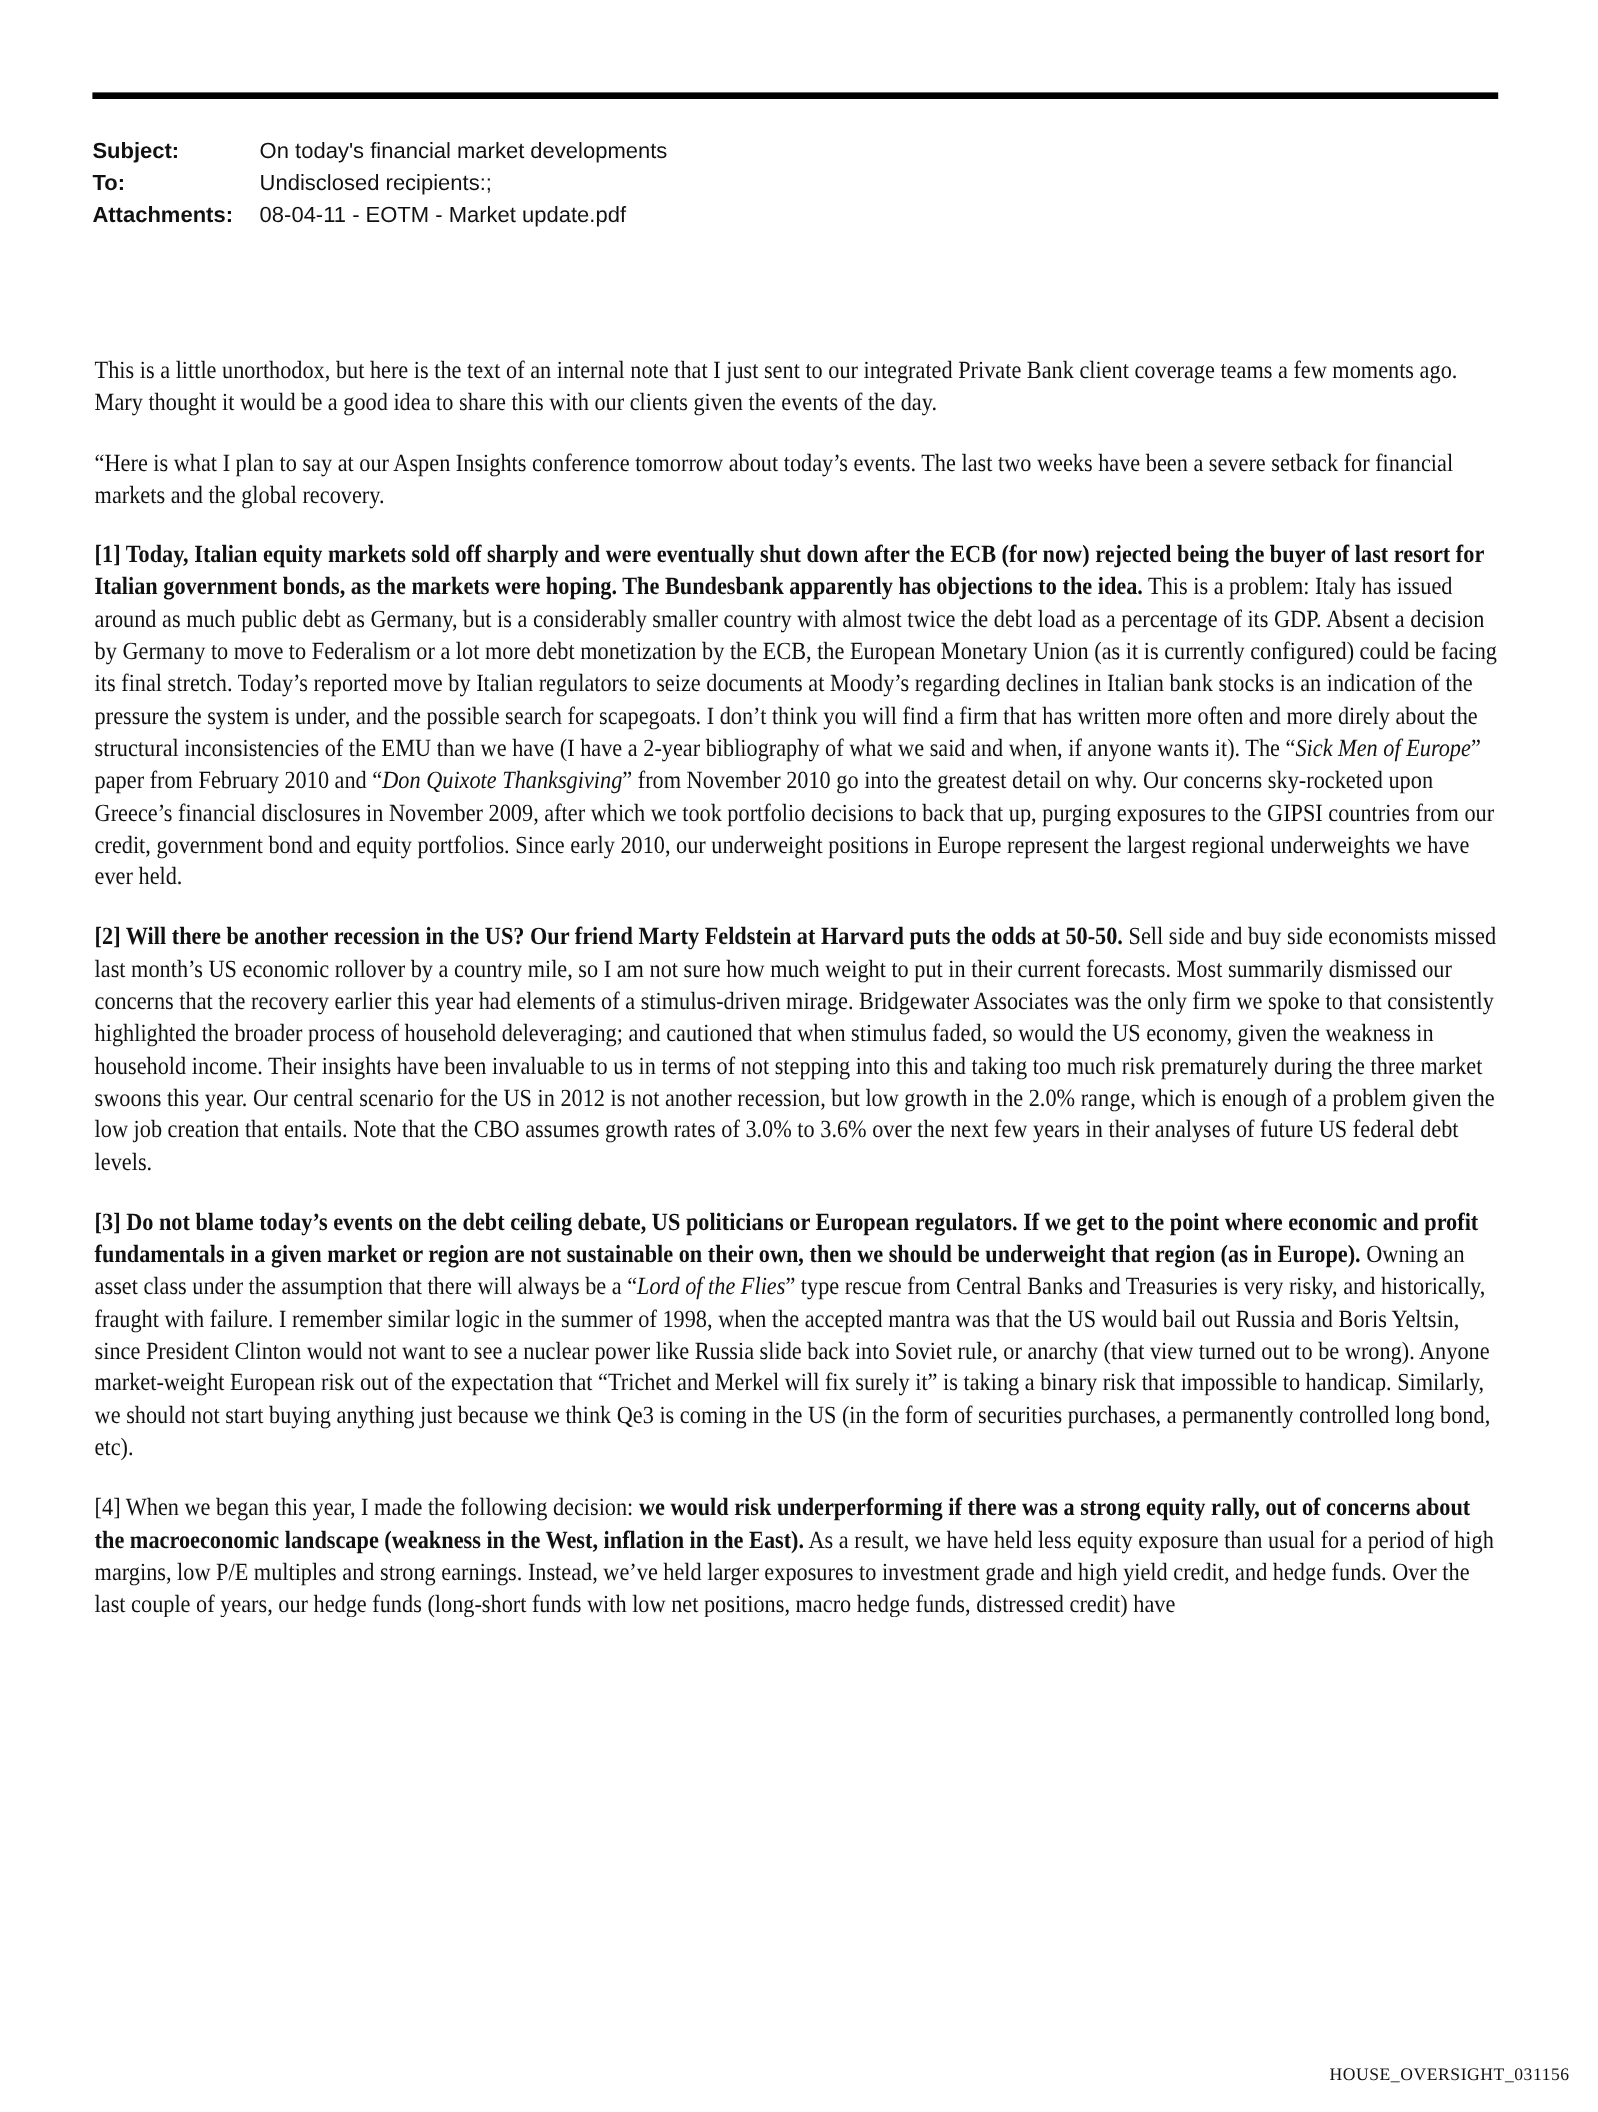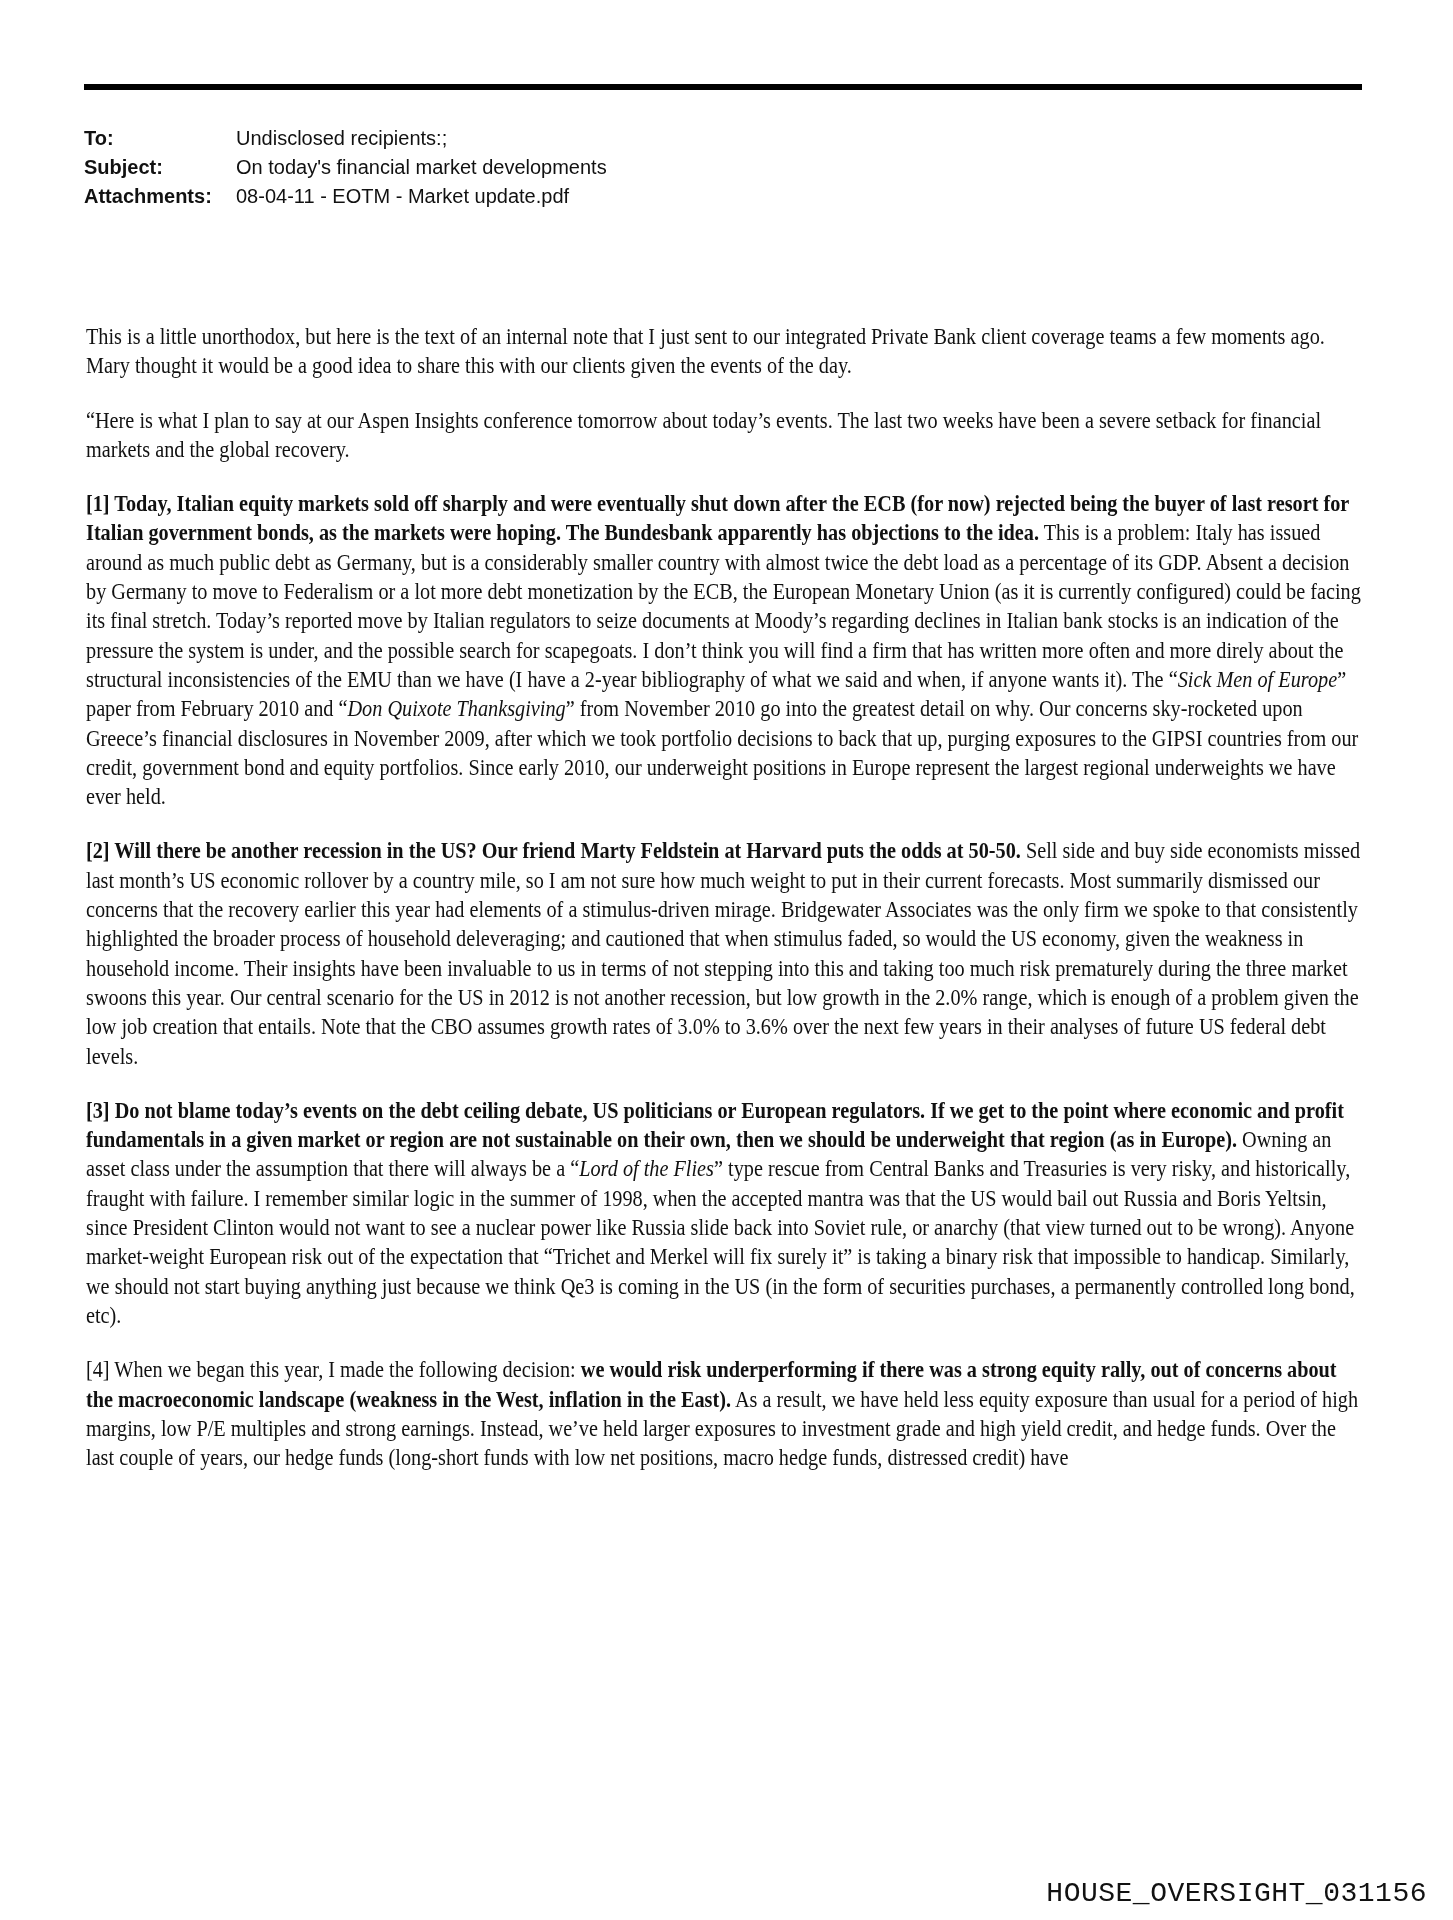--- a/index.html
+++ b/index.html
@@ -6,35 +6,35 @@
   body { width: 1453px; height: 1920px; position: relative; overflow: hidden; color: #111; }
   .rule { position: absolute; left: 84px; top: 84px; width: 1278px; height: 6px; background: #000; }
   .header { position: absolute; left: 84px; top: 124px; font-family: "Liberation Sans", sans-serif; font-size: 20px; line-height: 29px; }
   .hrow { display: flex; }
   .hlabel { width: 152px; font-weight: bold; }
   .hval { }
   .body { position: absolute; left: 86px; top: 322px; width: 1280px; font-family: "Liberation Serif", serif; font-size: 22.5px; line-height: 29.3px; transform: scaleX(0.9); transform-origin: left top; }
   .body p { margin: 0 0 25px 0; width: 1422px; }
   .body b { font-weight: bold; }
   .body i { font-style: italic; }
-  .footer { position: absolute; right: 26px; top: 1878px; font-family: Liberation Mono, monospace; font-size: 28px; letter-spacing: 0.5px; }
+  .footer { position: absolute; right: 26px; top: 1878px; font-family: Liberation Serif, serif; font-size: 16px; letter-spacing: 0.5px; }
 </style>
 </head>
 <body>
 
 <div class="rule"></div>
 
 <div class="header">
   <div class="hrow">
+    <span class="hlabel">Subject:</span>
+    <span class="hval">On today's financial market developments</span>
+  </div>
+  <div class="hrow">
     <span class="hlabel">To:</span>
     <span class="hval">Undisclosed recipients:;</span>
-  </div>
-  <div class="hrow">
-    <span class="hlabel">Subject:</span>
-    <span class="hval">On today's financial market developments</span>
   </div>
   <div class="hrow">
     <span class="hlabel">Attachments:</span>
     <span class="hval">08-04-11 - EOTM - Market update.pdf</span>
   </div>
 </div>
 
 <div class="body">
   <p>This is a little unorthodox, but here is the text of an internal note that I just sent to our integrated Private Bank client coverage teams a few moments ago.  Mary thought it would be a good idea to share this with our clients given the events of the day.</p>
   <p>“Here is what I plan to say at our Aspen Insights conference tomorrow about today’s events.  The last two weeks have been a severe setback for financial markets and the global recovery.</p>

